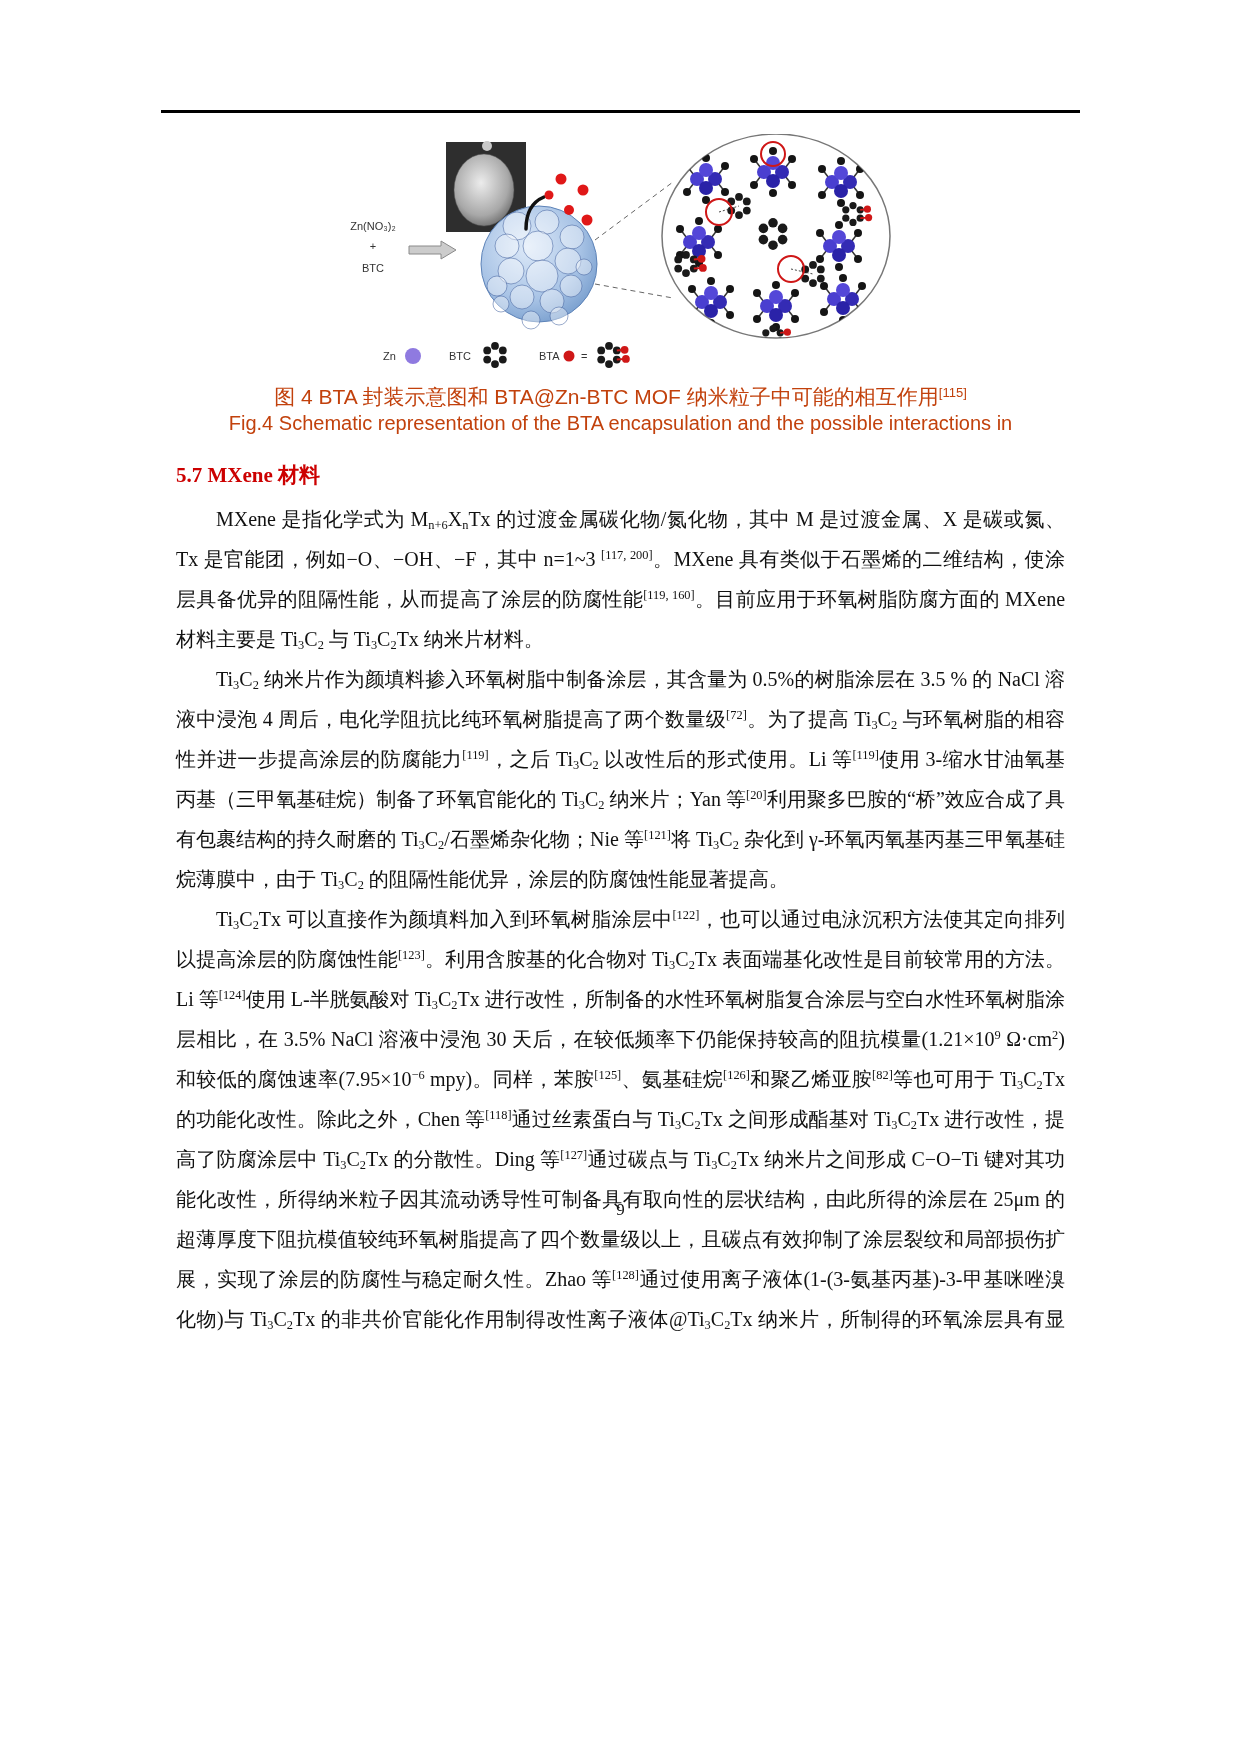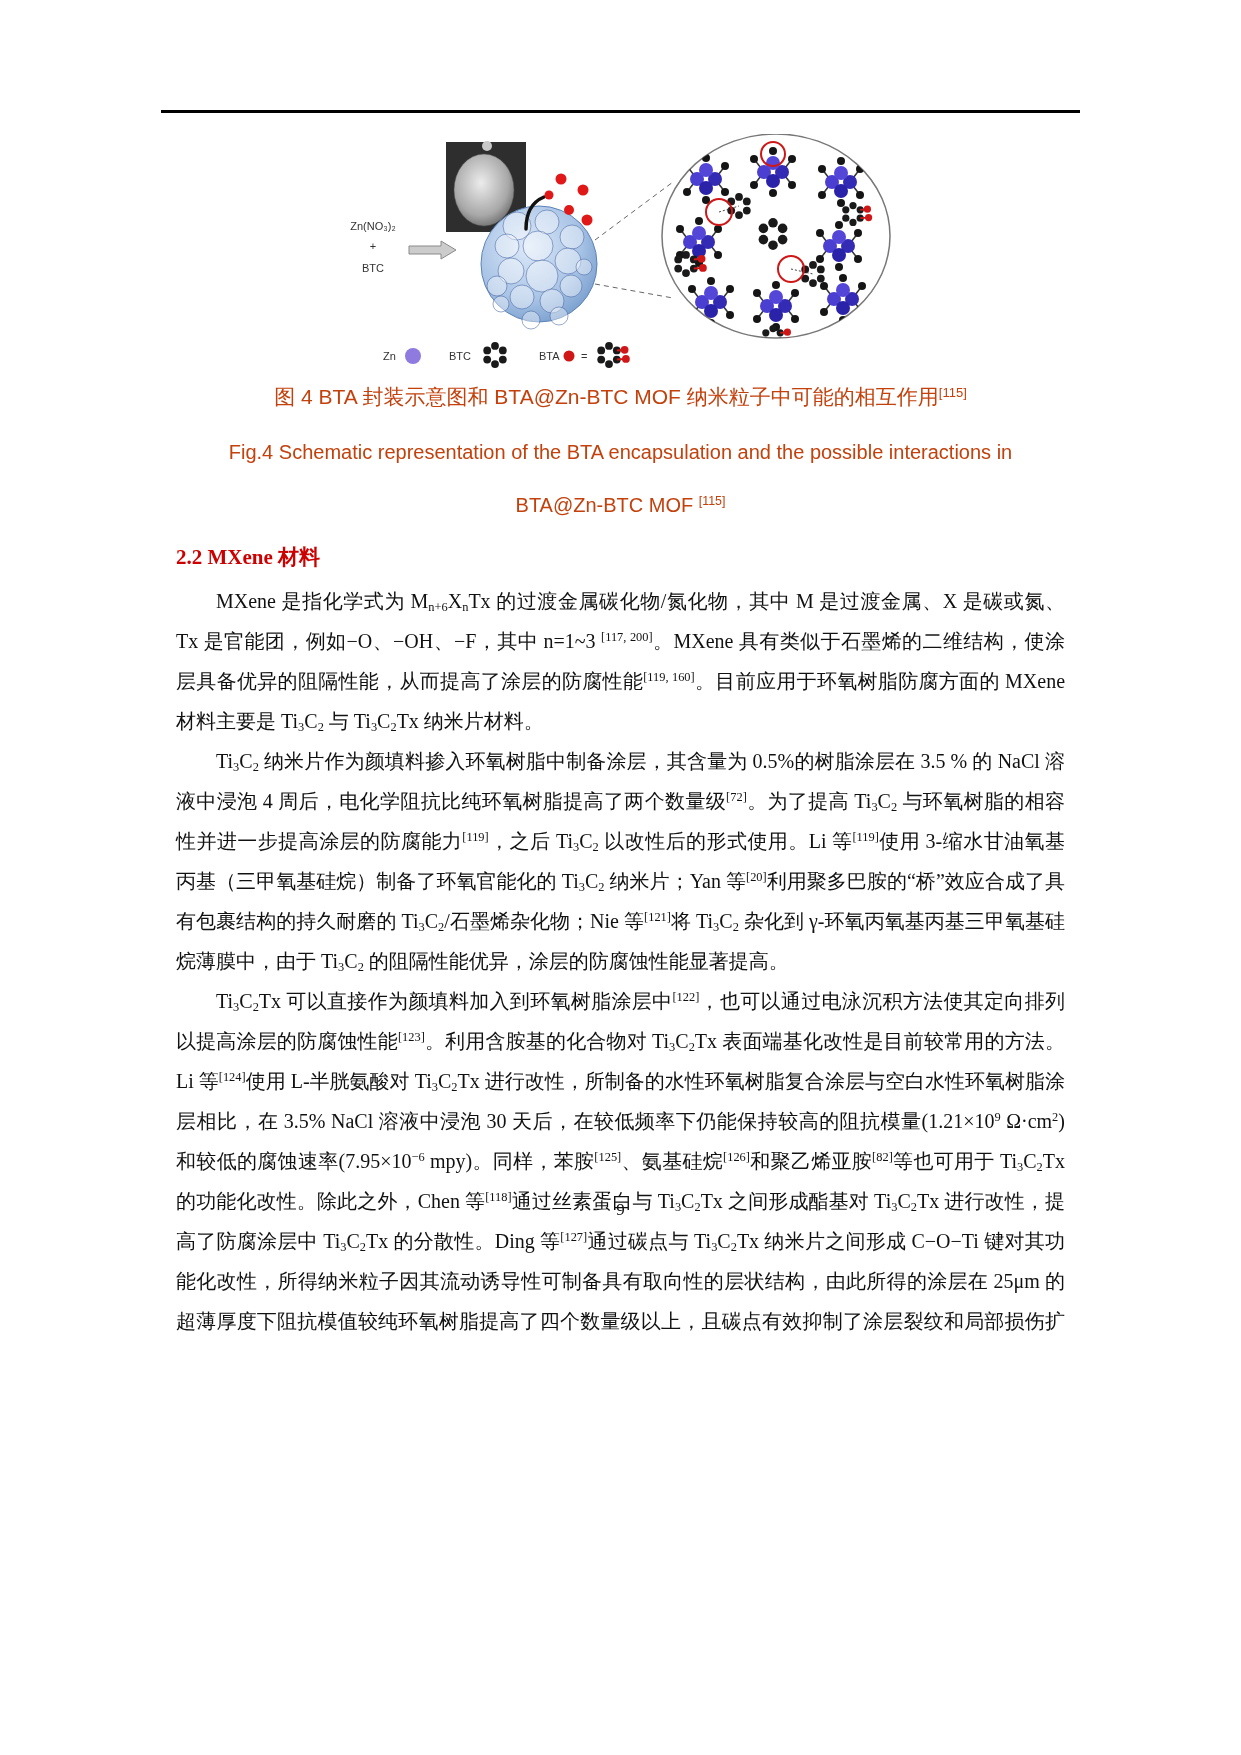--- a/index.html
+++ b/index.html
@@ -6,21 +6,21 @@
   .page {
     position:relative; width:1241px; height:1342px; background:#ffffff;
     font-family:"Liberation Serif", serif; color:#111; overflow:hidden;
   }
   .top-rule { position:absolute; top:110px; left:161px; width:919px; height:3px; background:#000; }
   .content { position:absolute; top:128px; left:176px; width:889px; }
   figure.fig { margin:6px auto 0; width:600px; padding:0; }
   svg text { font-family:"Liberation Sans", sans-serif; font-size:11px; fill:#333; }
   .caption { color:#c2410c; text-align:center; font-family:"Liberation Sans", sans-serif; margin:0; }
   .caption-cn { font-size:21px; margin-top:10px; }
-  .caption-en { font-size:20px; margin-top:30px; }
+  .caption-en { font-size:20px; margin-top:1px; }
   .heading-red { color:#cc0000; font-family:"Liberation Serif", serif; font-weight:bold; font-size:21px; margin:26px 0 10px 0; }
   p.body { font-size:20px; line-height:40px; text-align:justify; text-indent:2em; margin:0; }
   .heading-black { font-family:"Liberation Sans", sans-serif; font-weight:bold; font-size:23px; color:#c2410c; margin:22px 0 0 0; letter-spacing:1px; }
   .page-number { position:absolute; bottom:122px; left:0; width:100%; text-align:center; font-size:17px; color:#111; }
   sup { font-size:0.62em; vertical-align:baseline; position:relative; top:-0.55em; line-height:0; }
   sub { font-size:0.62em; vertical-align:baseline; position:relative; top:0.28em; line-height:0; }
 </style>
 </head>
 <body>
 
@@ -159,23 +159,22 @@
           <text x="218" y="226">BTA</text>
           <circle cx="248" cy="222" r="5.5" fill="#cf1717"></circle>
           <text x="260" y="226">=</text>
           <use href="#bta" transform="translate(288,221) scale(1.3)"></use>
         </g>
       </svg>
     </figure>
 
     <p class="caption caption-cn">图 4 BTA 封装示意图和 BTA@Zn-BTC MOF 纳米粒子中可能的相互作用<sup>[115]</sup></p>
     <p class="caption caption-en">Fig.4 Schematic representation of the BTA encapsulation and the possible interactions in</p>
-    <p class="caption caption-en">BTA@Zn-BTC MOF <sup>[115]</sup></p>
 
-    <h3 class="heading-red">2.2 MXene 材料</h3>
+    <h3 class="heading-red">5.7 MXene 材料</h3>
 
     <p class="body">MXene 是指化学式为 M<sub>n+6</sub>X<sub>n</sub>Tx 的过渡金属碳化物/氮化物，其中 M 是过渡金属、X 是碳或氮、Tx 是官能团，例如−O、−OH、−F，其中 n=1~3 <sup>[117, 200]</sup>。MXene 具有类似于石墨烯的二维结构，使涂层具备优异的阻隔性能，从而提高了涂层的防腐性能<sup>[119, 160]</sup>。目前应用于环氧树脂防腐方面的 MXene 材料主要是 Ti<sub>3</sub>C<sub>2</sub> 与 Ti<sub>3</sub>C<sub>2</sub>Tx 纳米片材料。</p>
     <p class="body">Ti<sub>3</sub>C<sub>2</sub> 纳米片作为颜填料掺入环氧树脂中制备涂层，其含量为 0.5%的树脂涂层在 3.5 % 的 NaCl 溶液中浸泡 4 周后，电化学阻抗比纯环氧树脂提高了两个数量级<sup>[72]</sup>。为了提高 Ti<sub>3</sub>C<sub>2</sub> 与环氧树脂的相容性并进一步提高涂层的防腐能力<sup>[119]</sup>，之后 Ti<sub>3</sub>C<sub>2</sub> 以改性后的形式使用。Li 等<sup>[119]</sup>使用 3-缩水甘油氧基丙基（三甲氧基硅烷）制备了环氧官能化的 Ti<sub>3</sub>C<sub>2</sub> 纳米片；Yan 等<sup>[20]</sup>利用聚多巴胺的“桥”效应合成了具有包裹结构的持久耐磨的 Ti<sub>3</sub>C<sub>2</sub>/石墨烯杂化物；Nie 等<sup>[121]</sup>将 Ti<sub>3</sub>C<sub>2</sub> 杂化到 γ-环氧丙氧基丙基三甲氧基硅烷薄膜中，由于 Ti<sub>3</sub>C<sub>2</sub> 的阻隔性能优异，涂层的防腐蚀性能显著提高。</p>
     <p class="body">Ti<sub>3</sub>C<sub>2</sub>Tx 可以直接作为颜填料加入到环氧树脂涂层中<sup>[122]</sup>，也可以通过电泳沉积方法使其定向排列以提高涂层的防腐蚀性能<sup>[123]</sup>。利用含胺基的化合物对 Ti<sub>3</sub>C<sub>2</sub>Tx 表面端基化改性是目前较常用的方法。Li 等<sup>[124]</sup>使用 L-半胱氨酸对 Ti<sub>3</sub>C<sub>2</sub>Tx 进行改性，所制备的水性环氧树脂复合涂层与空白水性环氧树脂涂层相比，在 3.5% NaCl 溶液中浸泡 30 天后，在较低频率下仍能保持较高的阻抗模量(1.21×10<sup>9</sup> Ω·cm<sup>2</sup>)和较低的腐蚀速率(7.95×10<sup>−6</sup> mpy)。同样，苯胺<sup>[125]</sup>、氨基硅烷<sup>[126]</sup>和聚乙烯亚胺<sup>[82]</sup>等也可用于 Ti<sub>3</sub>C<sub>2</sub>Tx 的功能化改性。除此之外，Chen 等<sup>[118]</sup>通过丝素蛋白与 Ti<sub>3</sub>C<sub>2</sub>Tx 之间形成酯基对 Ti<sub>3</sub>C<sub>2</sub>Tx 进行改性，提高了防腐涂层中 Ti<sub>3</sub>C<sub>2</sub>Tx 的分散性。Ding 等<sup>[127]</sup>通过碳点与 Ti<sub>3</sub>C<sub>2</sub>Tx 纳米片之间形成 C−O−Ti 键对其功能化改性，所得纳米粒子因其流动诱导性可制备具有取向性的层状结构，由此所得的涂层在 25μm 的超薄厚度下阻抗模值较纯环氧树脂提高了四个数量级以上，且碳点有效抑制了涂层裂纹和局部损伤扩展，实现了涂层的防腐性与稳定耐久性。Zhao 等<sup>[128]</sup>通过使用离子液体(1-(3-氨基丙基)-3-甲基咪唑溴化物)与 Ti<sub>3</sub>C<sub>2</sub>Tx 的非共价官能化作用制得改性离子液体@Ti<sub>3</sub>C<sub>2</sub>Tx 纳米片，所制得的环氧涂层具有显著增强的防腐能力与离子液体引发的自愈能力。</p>
 
     <h2 class="heading-black">4 总结与展望</h2>
   </div>
 
   <div class="page-number">9</div>
 </div>

